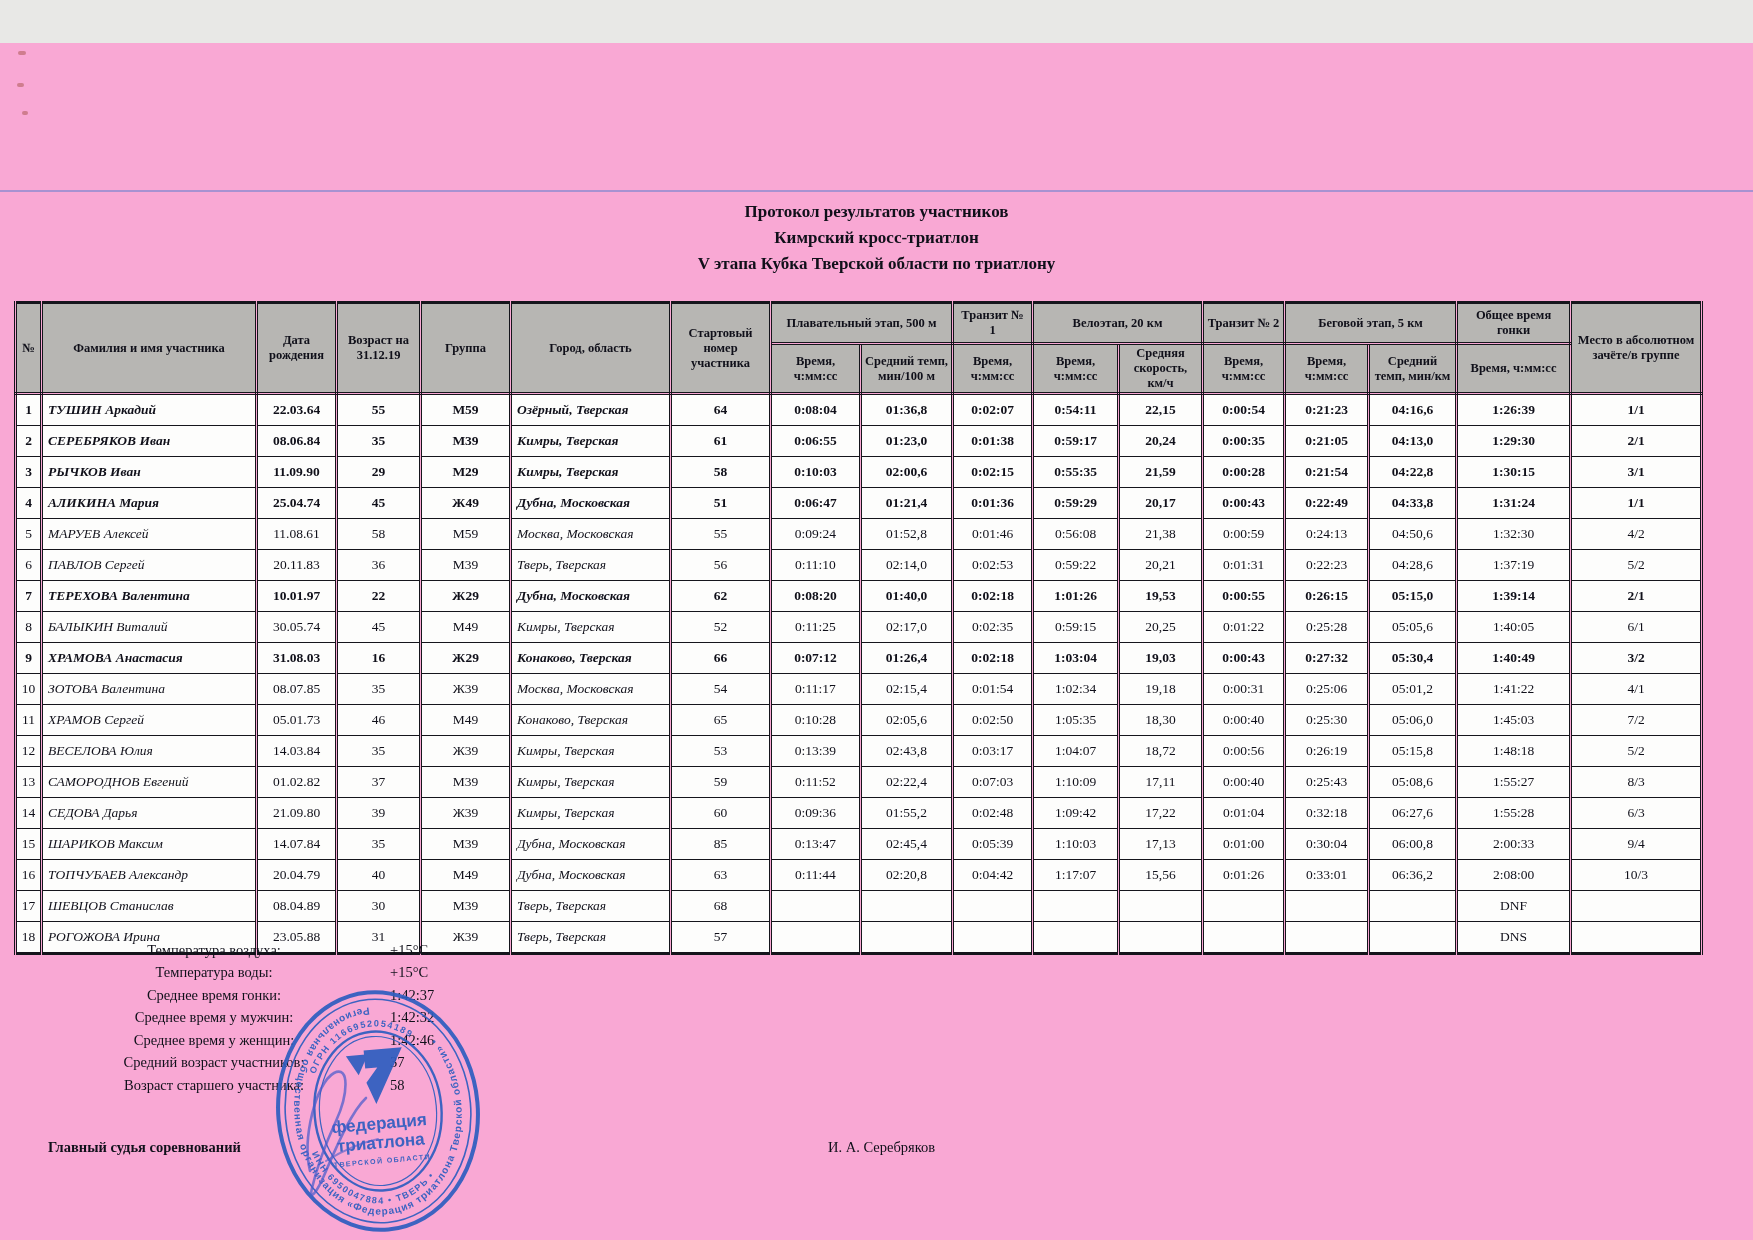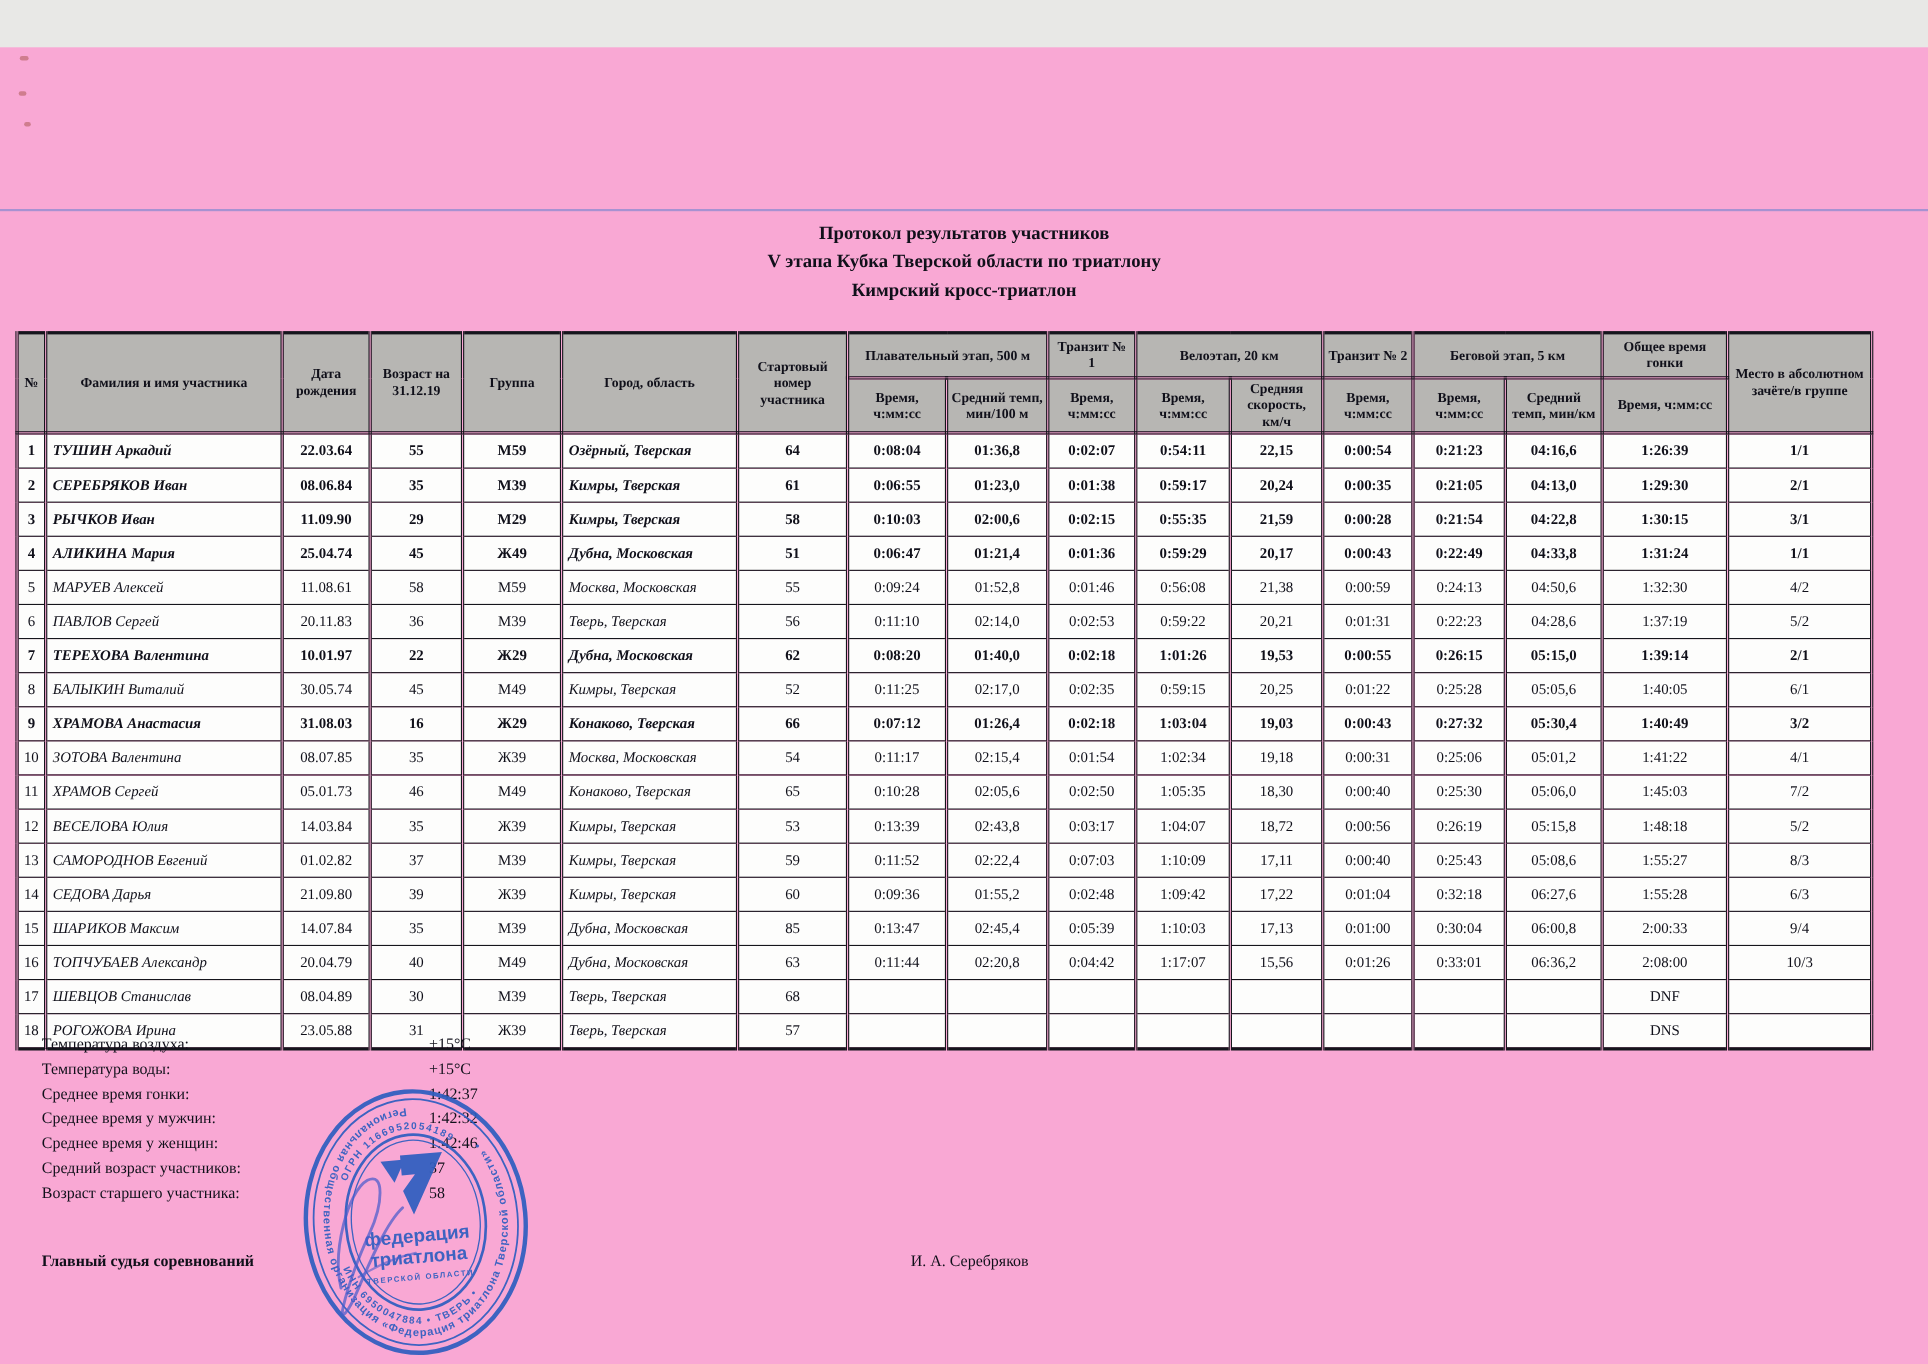--- a/index.html
+++ b/index.html
@@ -22,24 +22,24 @@
   table.results thead tr.h1 th{height:36px;}
   table.results thead tr.h2 th{height:40px;}
   table.results tbody td{height:28px;font-size:13.5px;text-align:center;vertical-align:middle;
         background:#fdfdfc;white-space:nowrap;}
   table.results tbody td.left{text-align:left;padding-left:5px;font-style:italic;}
   table.results tbody tr.bold-row td{font-weight:bold;}
 
   
   .stats{position:absolute;left:38px;top:896px;}
   .stat-line{display:flex;height:22.5px;font-size:14.5px;align-items:center;}
-  .stat-line .lbl{width:352px;}
+  .stat-line .lbl{width:352px;text-align:center;}
   .stat-line .val{width:120px;}
 
-  .judge-label{position:absolute;left:38px;top:1096px;font-size:14.5px;font-weight:bold;}
+  .judge-label{position:absolute;left:48px;top:1096px;font-size:14.5px;font-weight:bold;}
   .judge-name{position:absolute;left:828px;top:1096px;font-size:14.5px;font-weight:normal;}
 
   
   .stamp{position:absolute;left:268px;top:942px;width:220px;height:252px;transform:rotate(-5deg);opacity:.92;}
   .signature{position:absolute;left:282px;top:1000px;width:170px;height:170px;opacity:.85;}
 
   .bottom-band{position:absolute;left:70px;bottom:0;width:1640px;height:11px;opacity:.85;
         background:linear-gradient(90deg,#66615a 0%,#22201d 18%,#4a453e 34%,#111 52%,#3d3931 70%,#15130f 88%,#555048 100%);
         filter:blur(.6px);}
 </style>
@@ -48,22 +48,22 @@
 
 <div class="page">
 
   <div class="top-scan-line"></div>
   <div class="scan-artifact" style="left:18px;top:8px;width:8px;height:4px;"></div>
   <div class="scan-artifact" style="left:17px;top:40px;width:7px;height:4px;"></div>
   <div class="scan-artifact" style="left:22px;top:68px;width:6px;height:4px;"></div>
 
   <div class="title-block">
     <div>Протокол результатов участников</div>
+    <div>Кимрский кросс-триатлон</div>
     <div>V этапа Кубка Тверской области по триатлону</div>
-    <div>Кимрский кросс-триатлон</div>
   </div>
 
   <table class="results">
     <colgroup>
       <col style="width:26px">
         <col style="width:215px">
         <col style="width:80px">
         <col style="width:84px">
       <col style="width:90px">
         <col style="width:160px">

